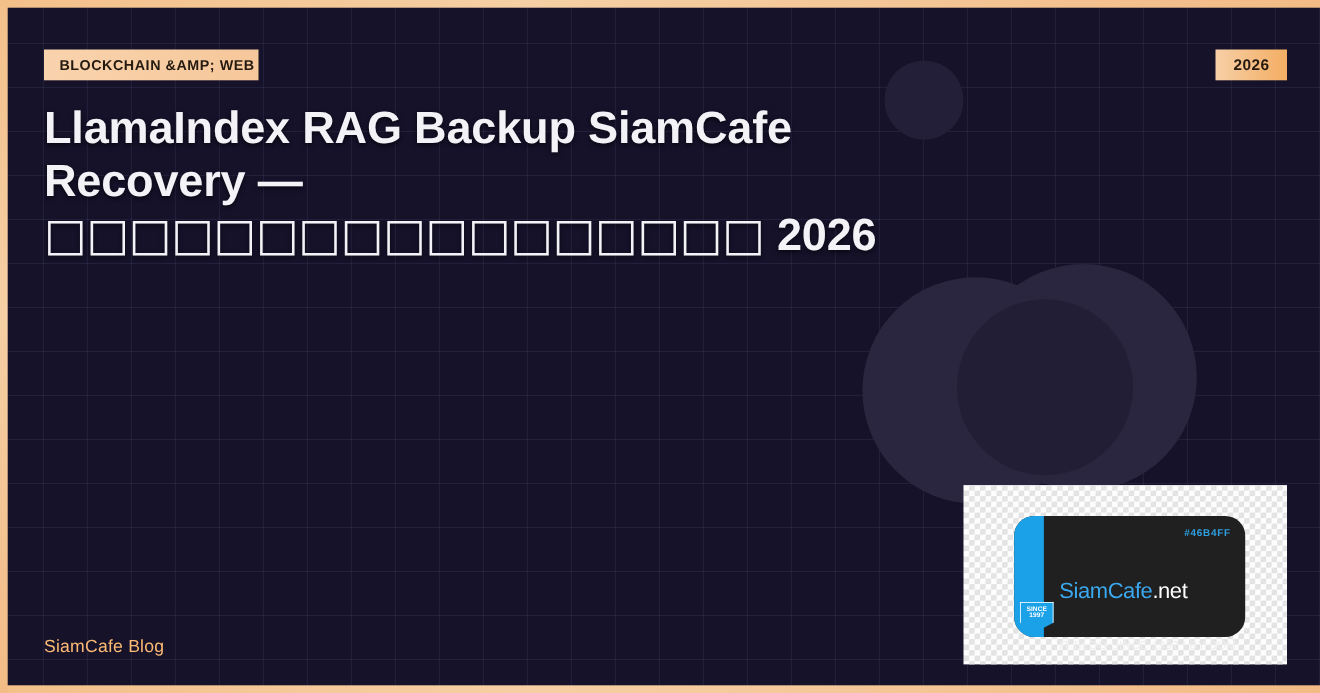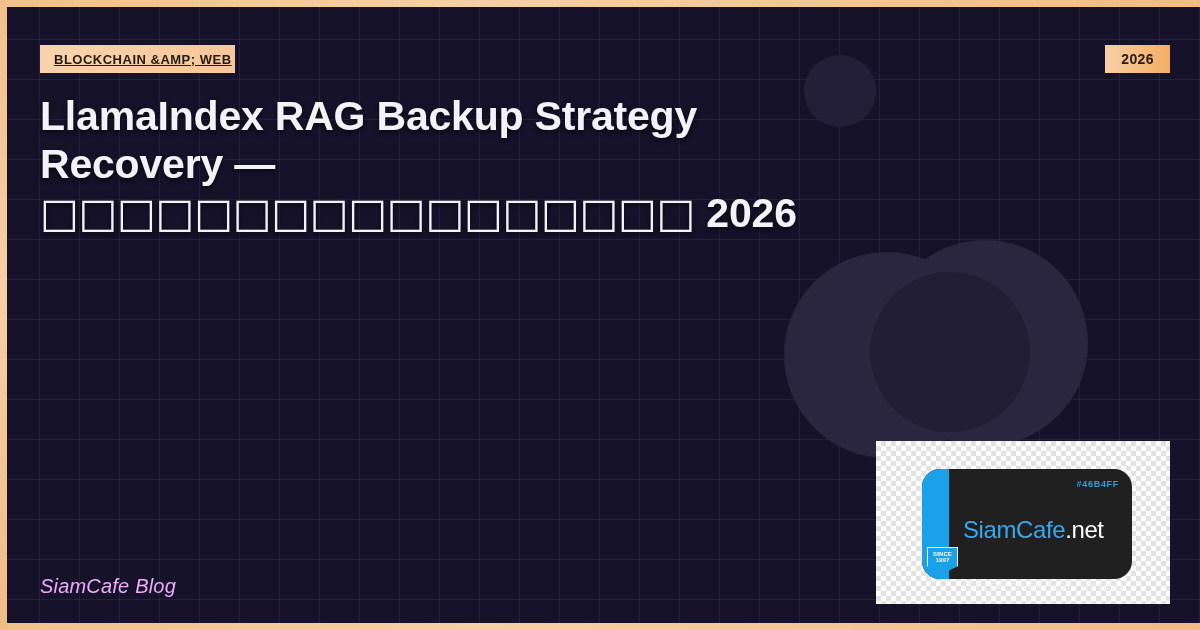--- a/index.html
+++ b/index.html
@@ -51,21 +51,20 @@
   #category-badge {
     position:absolute; left:40px; top:45px;
     height:28px; max-width:195px;
     padding:0 14px;
     display:flex; align-items:center;
     background:linear-gradient(90deg,#f9d3ad 0%,#f6c79a 100%);
     color:#241a10;
     font-size:13px; font-weight:bold; letter-spacing:.5px;
     white-space:nowrap; overflow:hidden;
     z-index:12;
-    text-decoration:underline;
   }
 
   
   #year-badge {
     position:absolute; right:30px; top:45px;
     height:28px; padding:0 16px;
     display:flex; align-items:center; justify-content:center;
     background:linear-gradient(90deg,#f7cfa6 0%,#f3ae63 100%);
     color:#241a10;
     font-size:14px; font-weight:bold; letter-spacing:.4px;
@@ -80,23 +79,22 @@
     font-size:41px; font-weight:bold; line-height:1.18;
     letter-spacing:-0.2px;
     text-shadow:0 2px 5px rgba(0,0,0,.65);
     z-index:11;
   }
   #title .tofu { font-family:"DejaVu Sans", sans-serif; }
 
   
   #site-name {
     position:absolute; left:40px; bottom:32px;
-    color:#f0abfc; font-size:20px; letter-spacing:.2px;
+    color:#fdba74; font-size:16px; letter-spacing:.2px;
     z-index:11;
-    font-style:italic;
   }
 
   
   #logo-card {
     position:absolute; left:876px; top:441px;
     width:294px; height:163px;
     z-index:13;
     background-color:#fdfdfd;
     background-image:
       linear-gradient(45deg,#e2e2e2 25%,transparent 25%,transparent 75%,#e2e2e2 75%),
@@ -130,22 +128,22 @@
     align-items:center; justify-content:flex-start;
     padding-top:3px;
     color:#ffffff; line-height:1.0;
   }
   #since-badge span { font-size:6px; font-weight:bold; letter-spacing:.1px; }
   #hex-label {
     position:absolute; right:13px; top:10px;
     color:#2e9fe0; font-size:9px; font-weight:bold; letter-spacing:.7px;
   }
   #logo-wordmark {
-    position:absolute; left:41px; top:47px;
-    font-size:24px; letter-spacing:-0.4px; white-space:nowrap;
+    position:absolute; left:41px; top:58px;
+    font-size:20px; letter-spacing:-0.4px; white-space:nowrap;
   }
   #logo-wordmark .brand { color:#3aa8ee; }
   #logo-wordmark .tld   { color:#ffffff; }
   #logo-tagline {
     position:absolute; left:41px; top:72px;
     color:#eeeeee; font-size:10.5px; letter-spacing:.35px; white-space:nowrap;margin-top:40px;
   }
 </style>
 </head>
 <body>
@@ -165,21 +163,21 @@
 
   <div id="category-badge">
     <span>BLOCKCHAIN &amp;AMP; WEB</span>
   </div>
 
   <div id="year-badge">
     <span>2026</span>
   </div>
 
   <h1 id="title">
-    <span>LlamaIndex RAG Backup Strategy</span>
+    <span>LlamaIndex RAG Backup SiamCafe</span>
     <span>Recovery — </span><span class="tofu">□□□□□□□□□□□□□□□□□</span>
     <span>2026</span>
   </h1>
 
   <div id="site-name">SiamCafe Blog</div>
 
   <div id="logo-card">
     <div id="logo-inner">
       <div id="logo-stripe"></div>
       <div id="since-badge">

